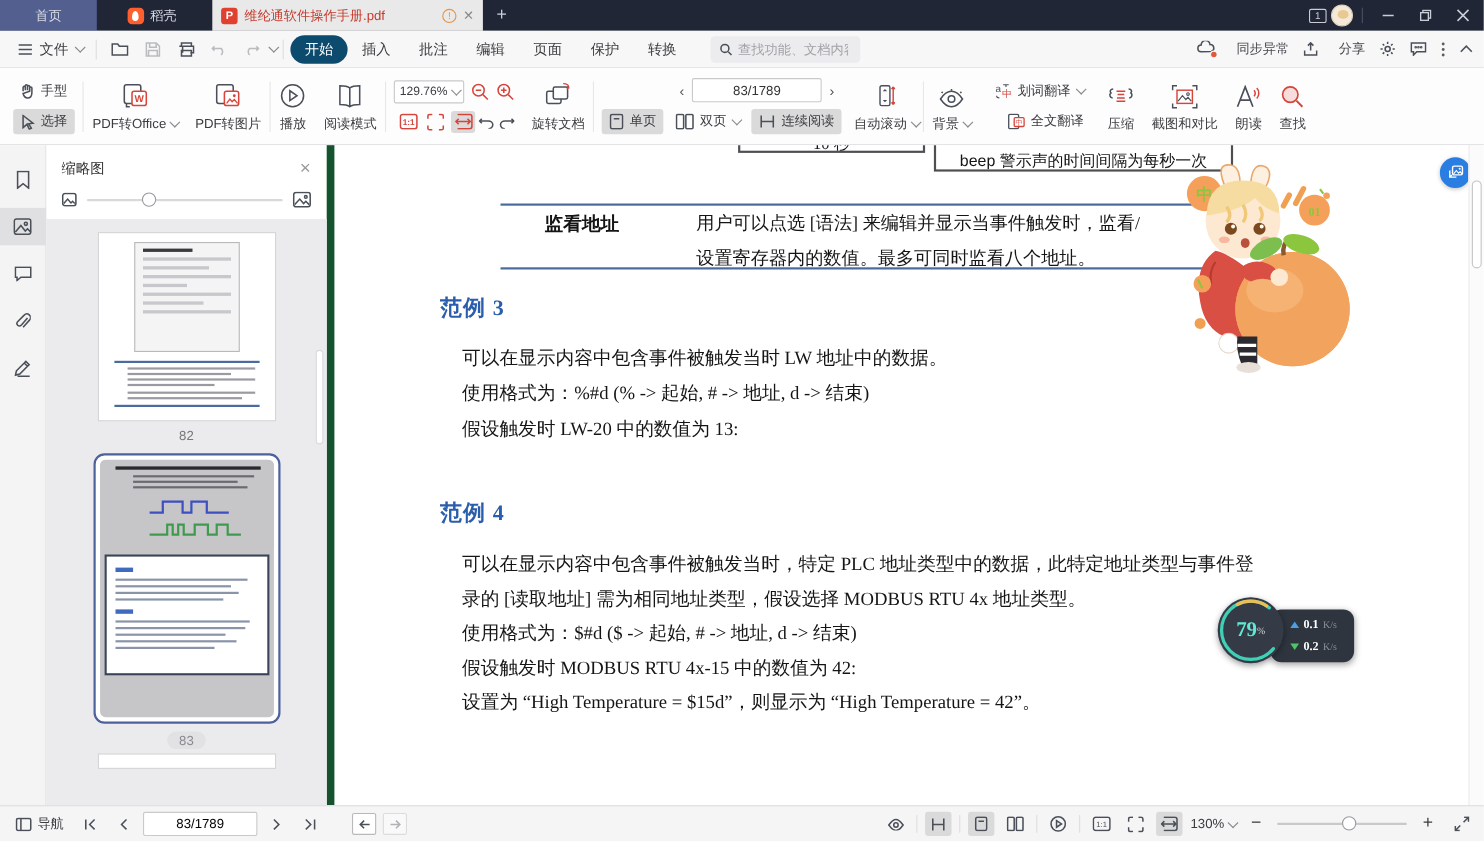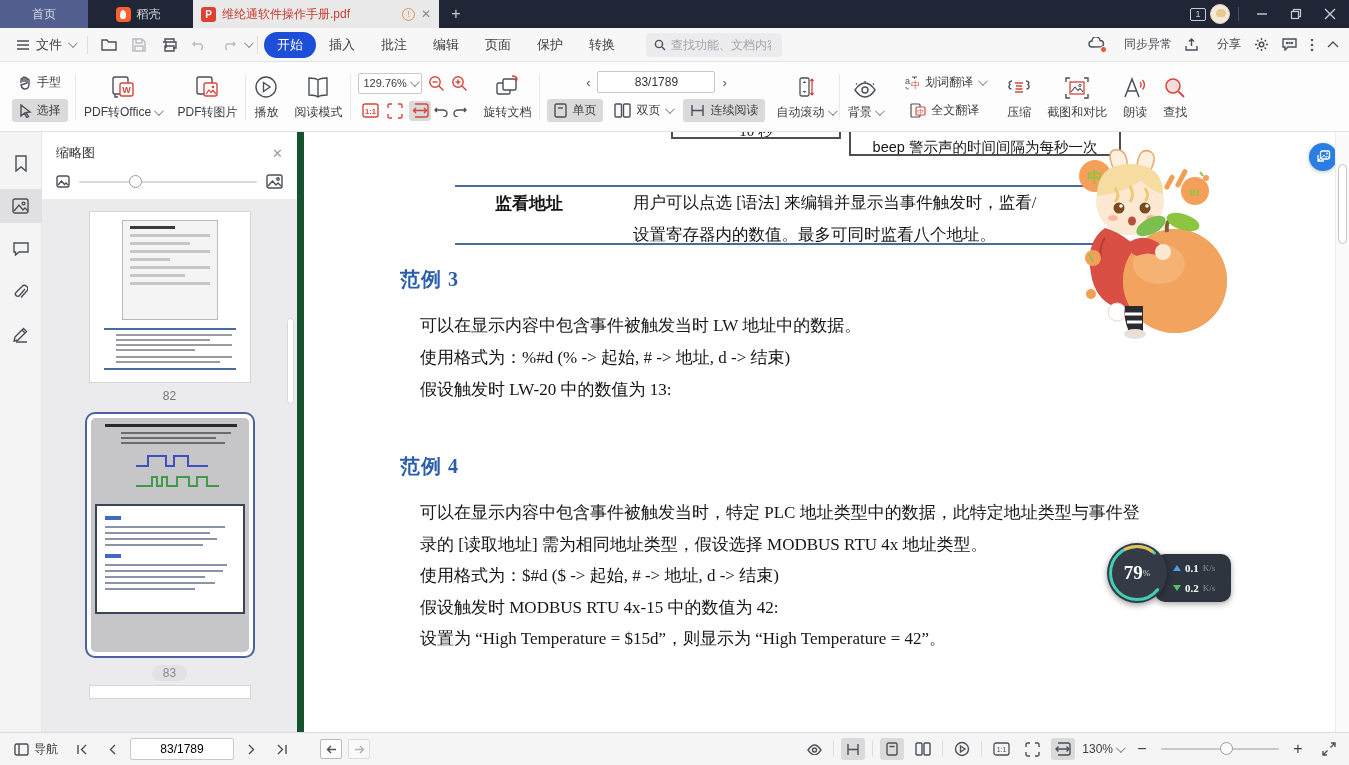--- a/index.html
+++ b/index.html
@@ -26,36 +26,36 @@
   .vdiv-dark { width:1px; height:14px; background:#4a4f63; margin:0 4px; }
 
   
   .menubar { position:absolute; top:28px; left:0; right:0; height:34px; background:#f7f7f8; border-bottom:1px solid #e4e4e5; display:flex; align-items:center; font-size:13px; color:#3c3c40; padding:0 10px; }
   .file-btn { display:flex; align-items:center; gap:6px; padding:0 6px; }
   .chev { width:7px; height:7px; border-right:1.5px solid #8a8a8e; border-bottom:1.5px solid #8a8a8e; transform:rotate(45deg) translateY(-2px); display:inline-block; }
   .mb-ico { width:30px; height:24px; display:flex; align-items:center; justify-content:center; color:#5a5a60; }
   .mb-ico.dis { opacity:0.35; }
   .vdiv { width:1px; height:18px; background:#dedee0; margin:0 6px; }
   .menu-tab { padding:4px 13px; border-radius:14px; }
-  .menu-tab.active { background:#1d4ed8; color:#fff; }
+  .menu-tab.active { background:#0c4a6e; color:#fff; }
   .searchbox { margin-left:18px; width:136px; height:24px; background:#ececee; border-radius:4px; display:flex; align-items:center; gap:5px; padding:0 8px; color:#a2a2a8; }
   .searchbox input { border:none; background:transparent; outline:none; width:100px; font-size:12px; color:#555; }
   .searchbox input::placeholder { color:#a2a2a8; }
   .mb-right { margin-left:auto; display:flex; align-items:center; gap:13px; color:#4a4a50; font-size:12px; }
   .mb-item { display:flex; align-items:center; gap:19px; }
   .cloudwrap { position:relative; }
   .baddot { position:absolute; right:-2px; bottom:-1px; width:7px; height:7px; border-radius:50%; background:#e05a3a; border:1px solid #f7f7f8; }
 
   
   .toolbar { position:absolute; top:62px; left:0; right:0; height:70px; background:#fdfdfe; border-bottom:1px solid #e2e2e4; display:flex; align-items:center; font-size:12px; color:#3c3c40; padding:0 4px; }
   .tgroup { display:flex; align-items:center; gap:2px; padding:0 7px; height:100%; }
   .tdiv { width:1px; height:46px; background:#e7e7e8; flex:none; }
   .bigbtn { display:flex; flex-direction:column; align-items:center; justify-content:center; gap:5px; padding:0 8px; height:100%; white-space:nowrap; }
   .bigbtn .ic { height:26px; display:flex; align-items:flex-end; justify-content:center; }
-  .stack2 { display:flex; flex-direction:column; gap:5px; justify-content:center; height:100%; }
+  .stack2 { display:flex; flex-direction:column; gap:5px; justify-content:center; height:100%;align-items:flex-end; }
   .smallbtn { display:flex; align-items:center; gap:5px; padding:3px 7px; border-radius:3px; white-space:nowrap; }
   .sel { background:#dadadb; }
   .combo { width:64px; height:21px; border:1px solid #c9c9cc; background:#fff; border-radius:2px; display:flex; align-items:center; justify-content:space-between; padding:0 4px; font-size:11px; }
   .iconbox { width:22px; height:20px; display:flex; align-items:center; justify-content:center; border-radius:3px; }
   .pageinput { width:118px; height:22px; border:1px solid #c9c9cc; background:#fff; border-radius:2px; text-align:center; font-size:12px; color:#333; outline:none; }
   .navarrow { font-size:13px; color:#555; padding:0 7px; }
   svg.gi { stroke:#4a4f58; fill:none; stroke-width:1.4; }
   svg.ri { stroke:#d6453c; fill:none; stroke-width:1.4; }
 
   
@@ -98,21 +98,21 @@
   .floatbtn { position:absolute; width:28px; height:28px; border-radius:50%; background:#2a7de1; display:flex; align-items:center; justify-content:center; box-shadow:0 1px 4px rgba(0,0,0,0.25); }
 
   
   .speedwidget { position:absolute; left:800px; top:408px; width:130px; height:66px; }
   .sw-panel { position:absolute; left:50px; top:14px; width:76px; height:48px; background:#2e353f; border-radius:10px; padding:4px 6px 4px 18px; display:flex; flex-direction:column; justify-content:space-around; box-shadow:0 2px 6px rgba(0,0,0,0.35); }
   .sw-row { display:flex; align-items:center; gap:4px; font-size:11px; color:#fff; font-weight:bold; }
   .sw-unit { font-weight:normal; color:#8a919c; font-size:9px; }
   .arrow-up { width:0; height:0; border-left:4px solid transparent; border-right:4px solid transparent; border-bottom:6px solid #4a9fe8; }
   .arrow-dn { width:0; height:0; border-left:4px solid transparent; border-right:4px solid transparent; border-top:6px solid #4fc36a; }
   .sw-circle { position:absolute; left:2px; top:3px; width:60px; height:60px; border-radius:50%; background:#343b46; box-shadow:0 2px 6px rgba(0,0,0,0.4); display:flex; align-items:center; justify-content:center; }
-  .sw-pct { color:#ffffff; font-size:19px; font-weight:bold; }
+  .sw-pct { color:#5eead4; font-size:19px; font-weight:bold; }
   .sw-pctunit { color:#d8d8d8; font-size:9px; }
 
   
   .mascot { position:absolute; left:770px; top:14px; width:165px; height:195px; pointer-events:none; }
 
   
   .statusbar { position:absolute; left:0; right:0; bottom:0; height:33px; background:#f5f5f6; border-top:1px solid #dcdcde; display:flex; align-items:center; font-size:12px; color:#3c3c40; padding:0 8px; }
   .sb-group { display:flex; align-items:center; gap:6px; }
   .sb-btn { display:flex; align-items:center; gap:5px; padding:3px 6px; border-radius:3px; }
   .sb-ico { width:24px; height:22px; display:flex; align-items:center; justify-content:center; border-radius:3px; }

